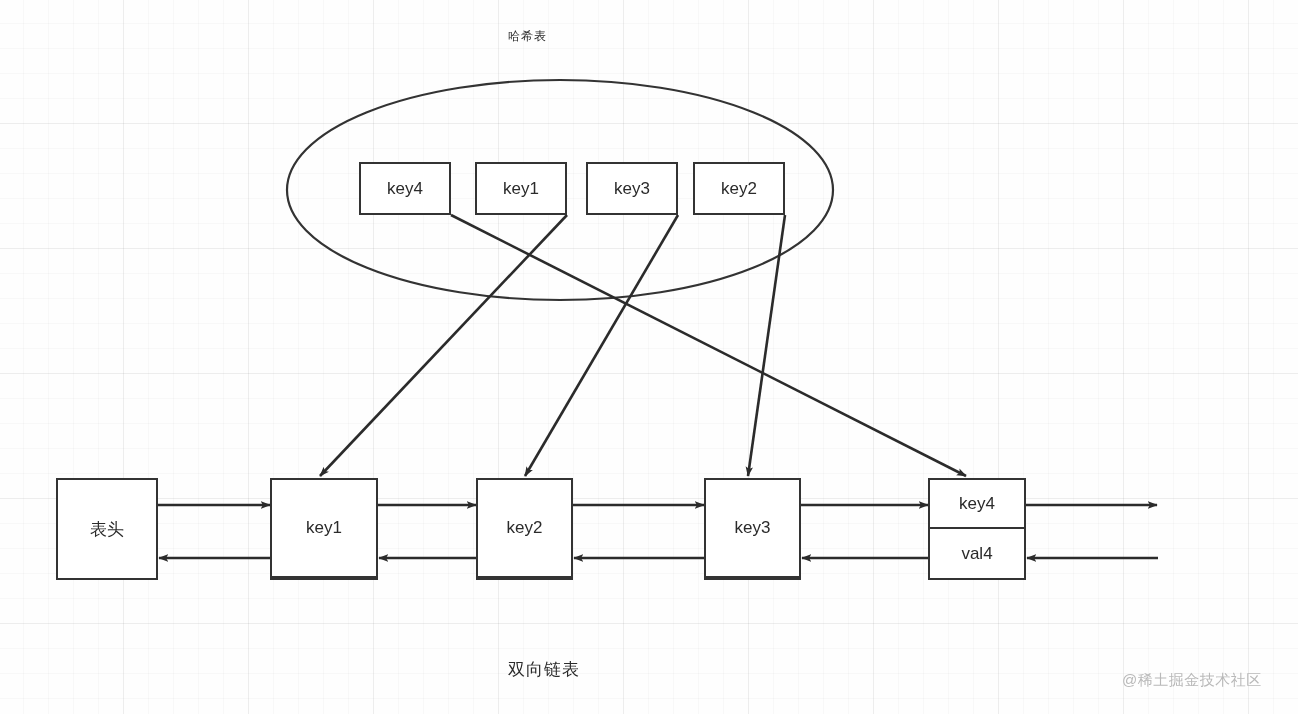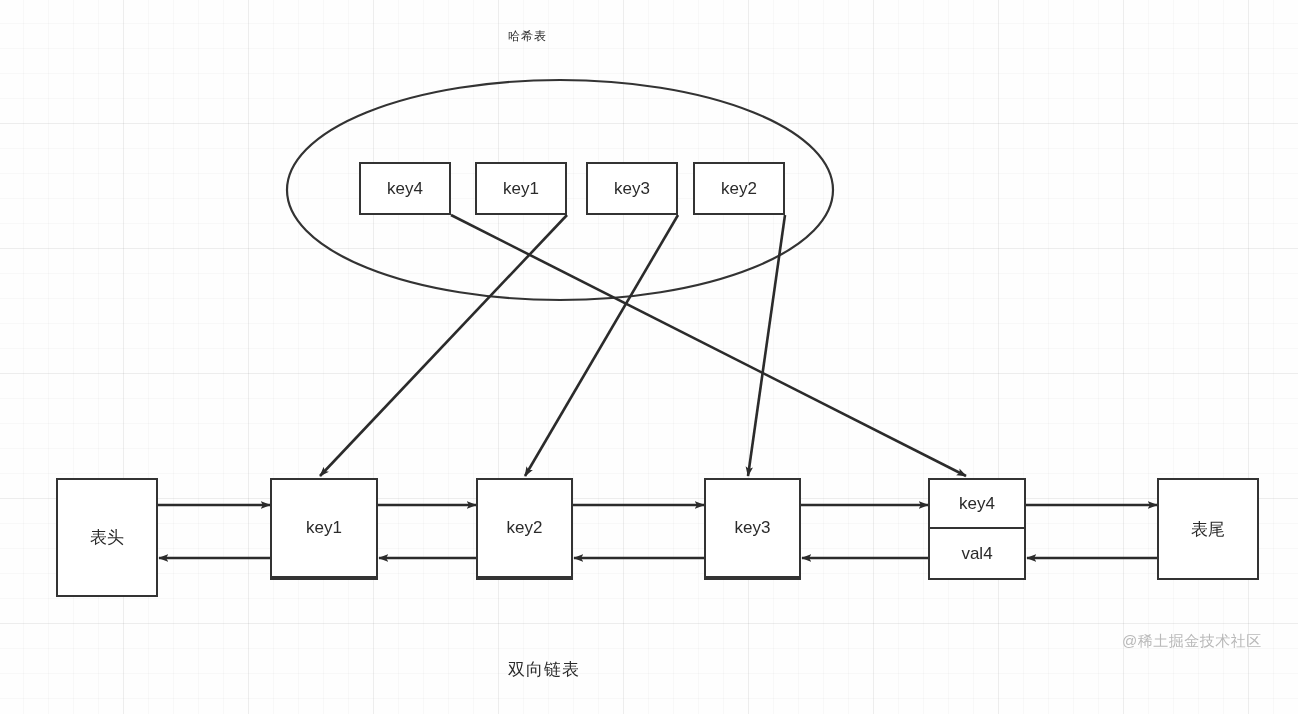--- a/index.html
+++ b/index.html
@@ -124,35 +124,34 @@
     <line x1="1158" y1="558" x2="1027" y2="558" stroke="#2b2b2b" stroke-width="2.6" marker-end="url(#arrow)"></line>
   </svg>
 
   <div class="lbl title-label" style="left:508px; top:28px;">哈希表</div>
 
   <div class="box keybox" style="left:359px; top:162px; width:92px; height:53px;">key4</div>
   <div class="box keybox" style="left:475px; top:162px; width:92px; height:53px;">key1</div>
   <div class="box keybox" style="left:586px; top:162px; width:92px; height:53px;">key3</div>
   <div class="box keybox" style="left:693px; top:162px; width:92px; height:53px;">key2</div>
 
-  <div class="endbox" style="left:56px; top:478px; width:102px; height:119px;">表头</div>
+  <div class="endbox" style="left:56px; top:478px; width:102px; height:102px;">表头</div>
 
   <div class="node" style="left:270px; top:478px; width:108px; height:102px;">
     <div class="cell top">key1</div>
   </div>
   <div class="node" style="left:476px; top:478px; width:97px; height:102px;">
     <div class="cell top">key2</div>
   </div>
   <div class="node" style="left:704px; top:478px; width:97px; height:102px;">
     <div class="cell top">key3</div>
   </div>
   <div class="node" style="left:928px; top:478px; width:98px; height:102px;">
     <div class="cell top">key4</div>
     <div class="cell">val4</div>
   </div>
 
-  <div class="endbox" style="left:1157px; top:478px; width:102px; height:102px;">表尾</div>
 
   <div class="lbl caption-label" style="left:508px; top:658px;">双向链表</div>
 
-  <div class="lbl watermark" style="left:1122px; top:632px;">@稀土掘金技术社区</div>
+  <div class="lbl watermark" style="left:1122px; top:671px;">@稀土掘金技术社区</div>
 
 </div>
 
 </body></html>

